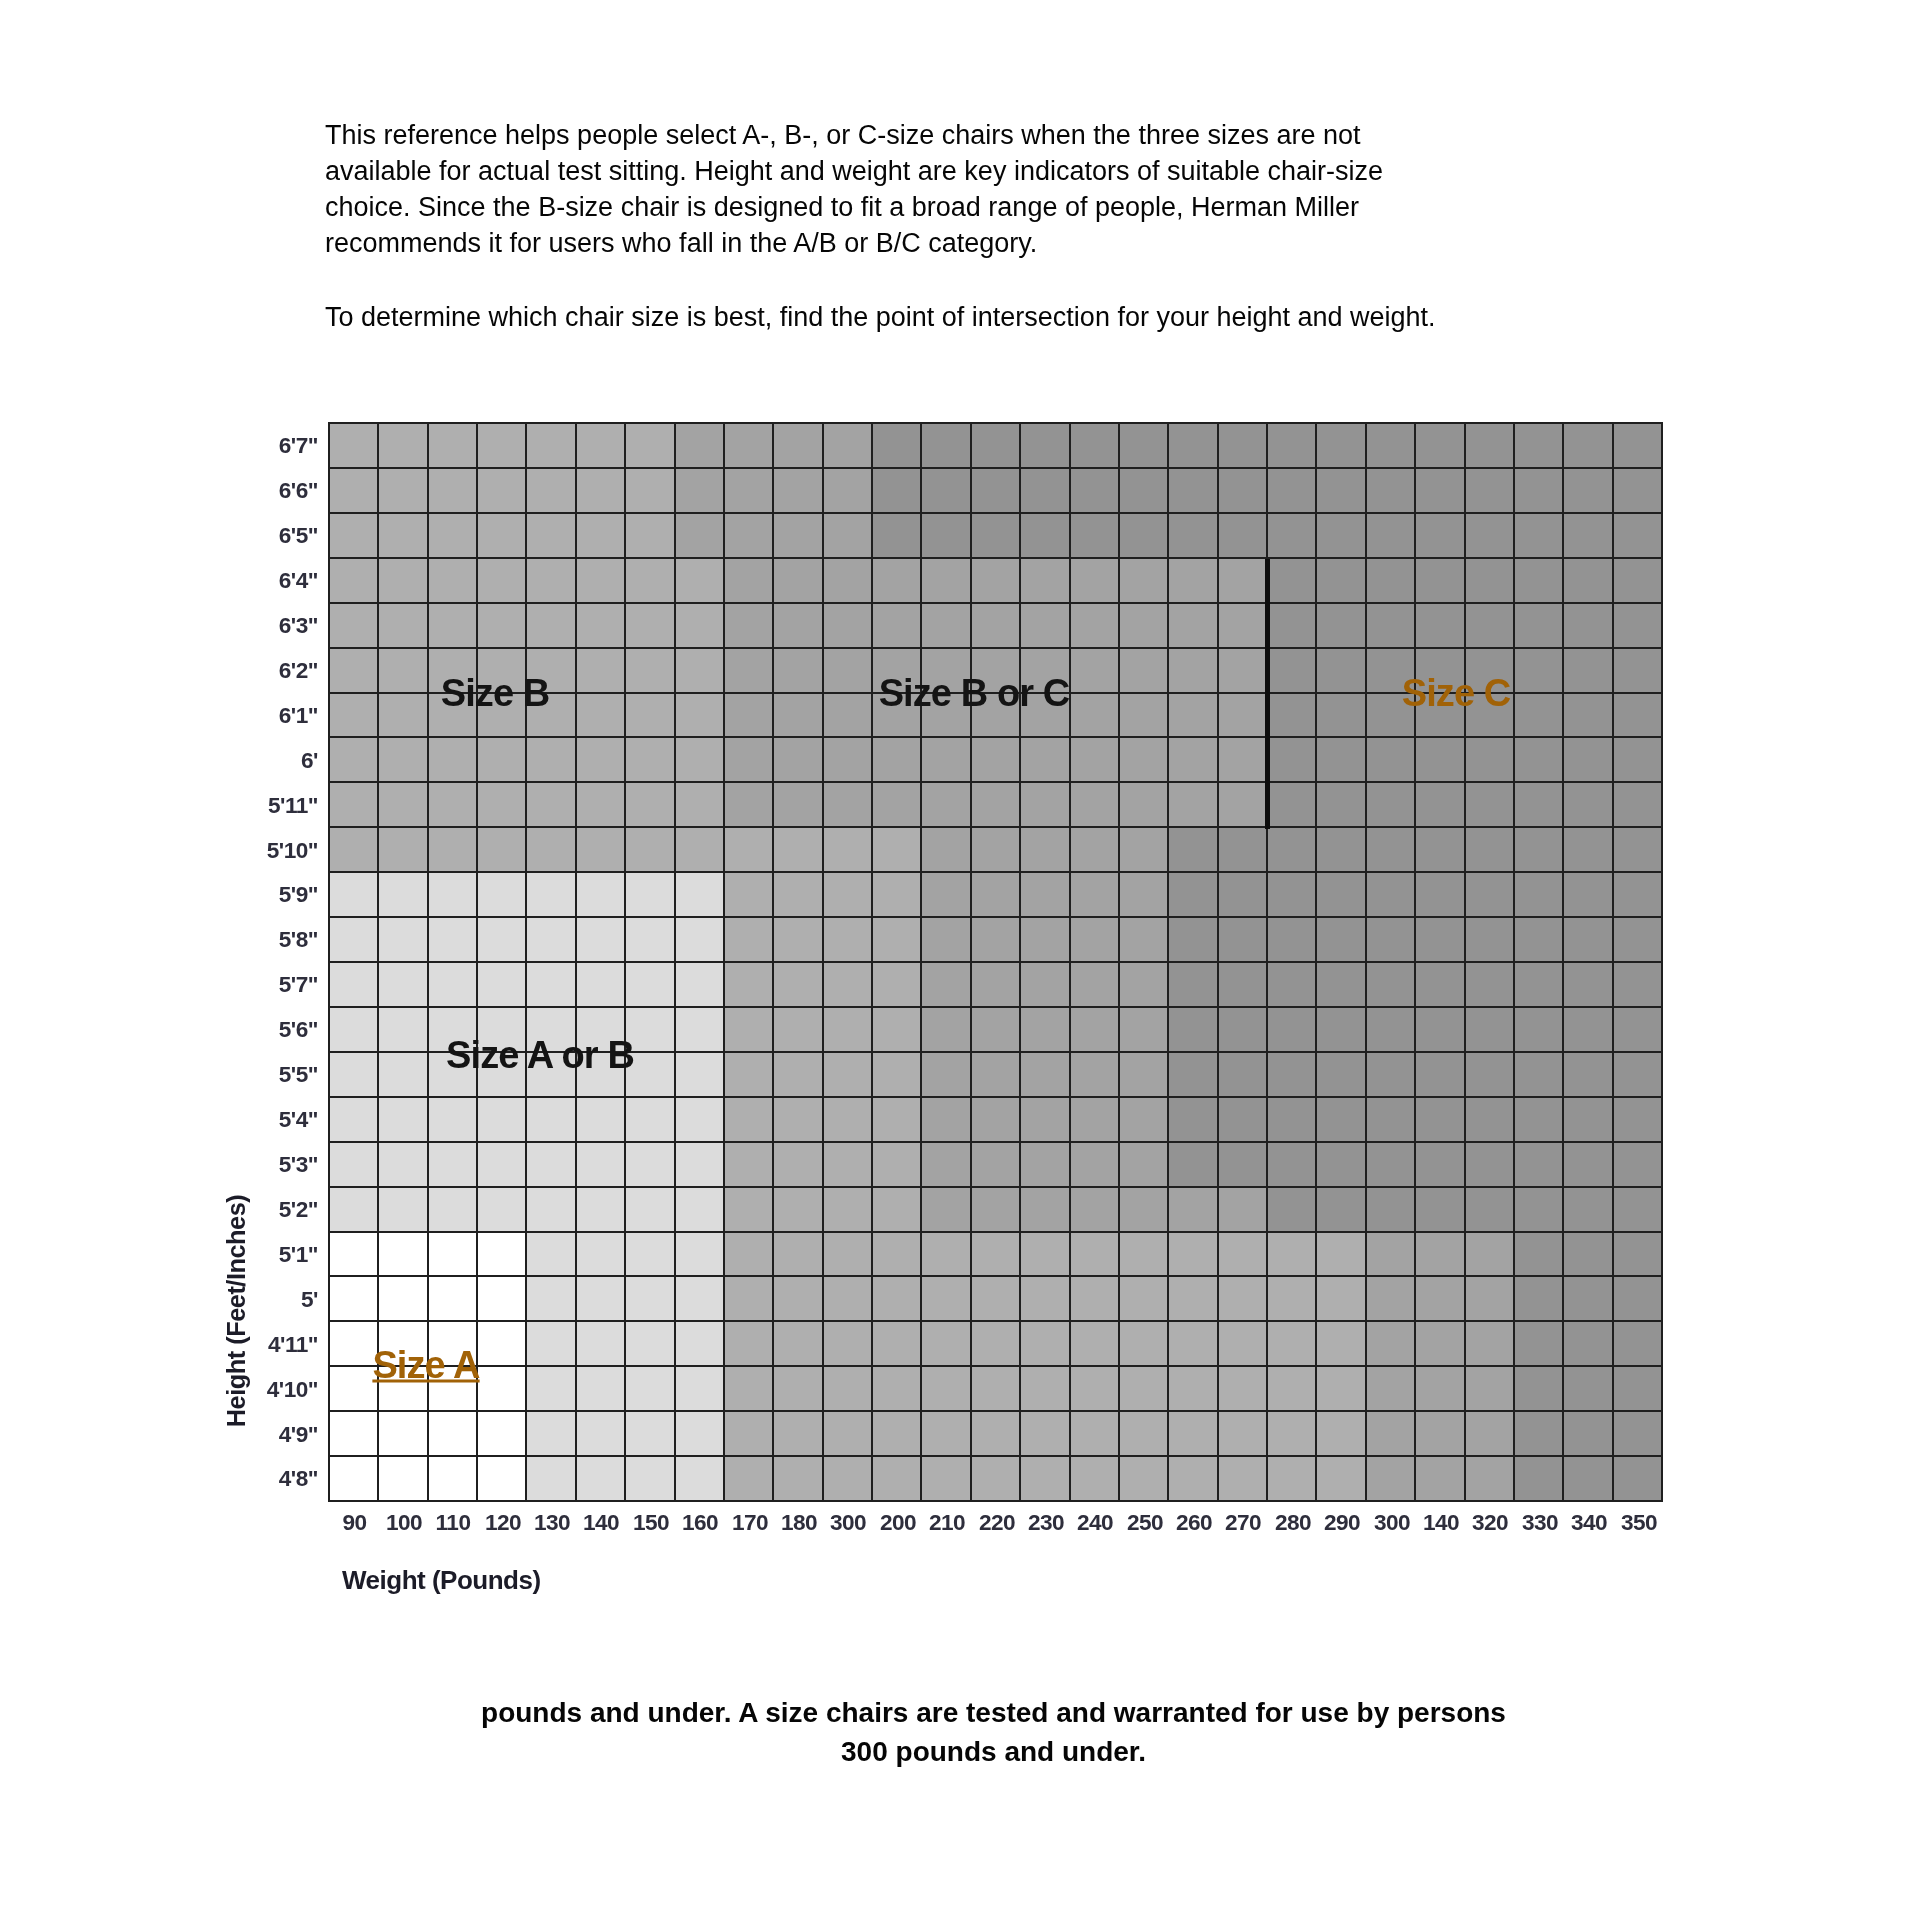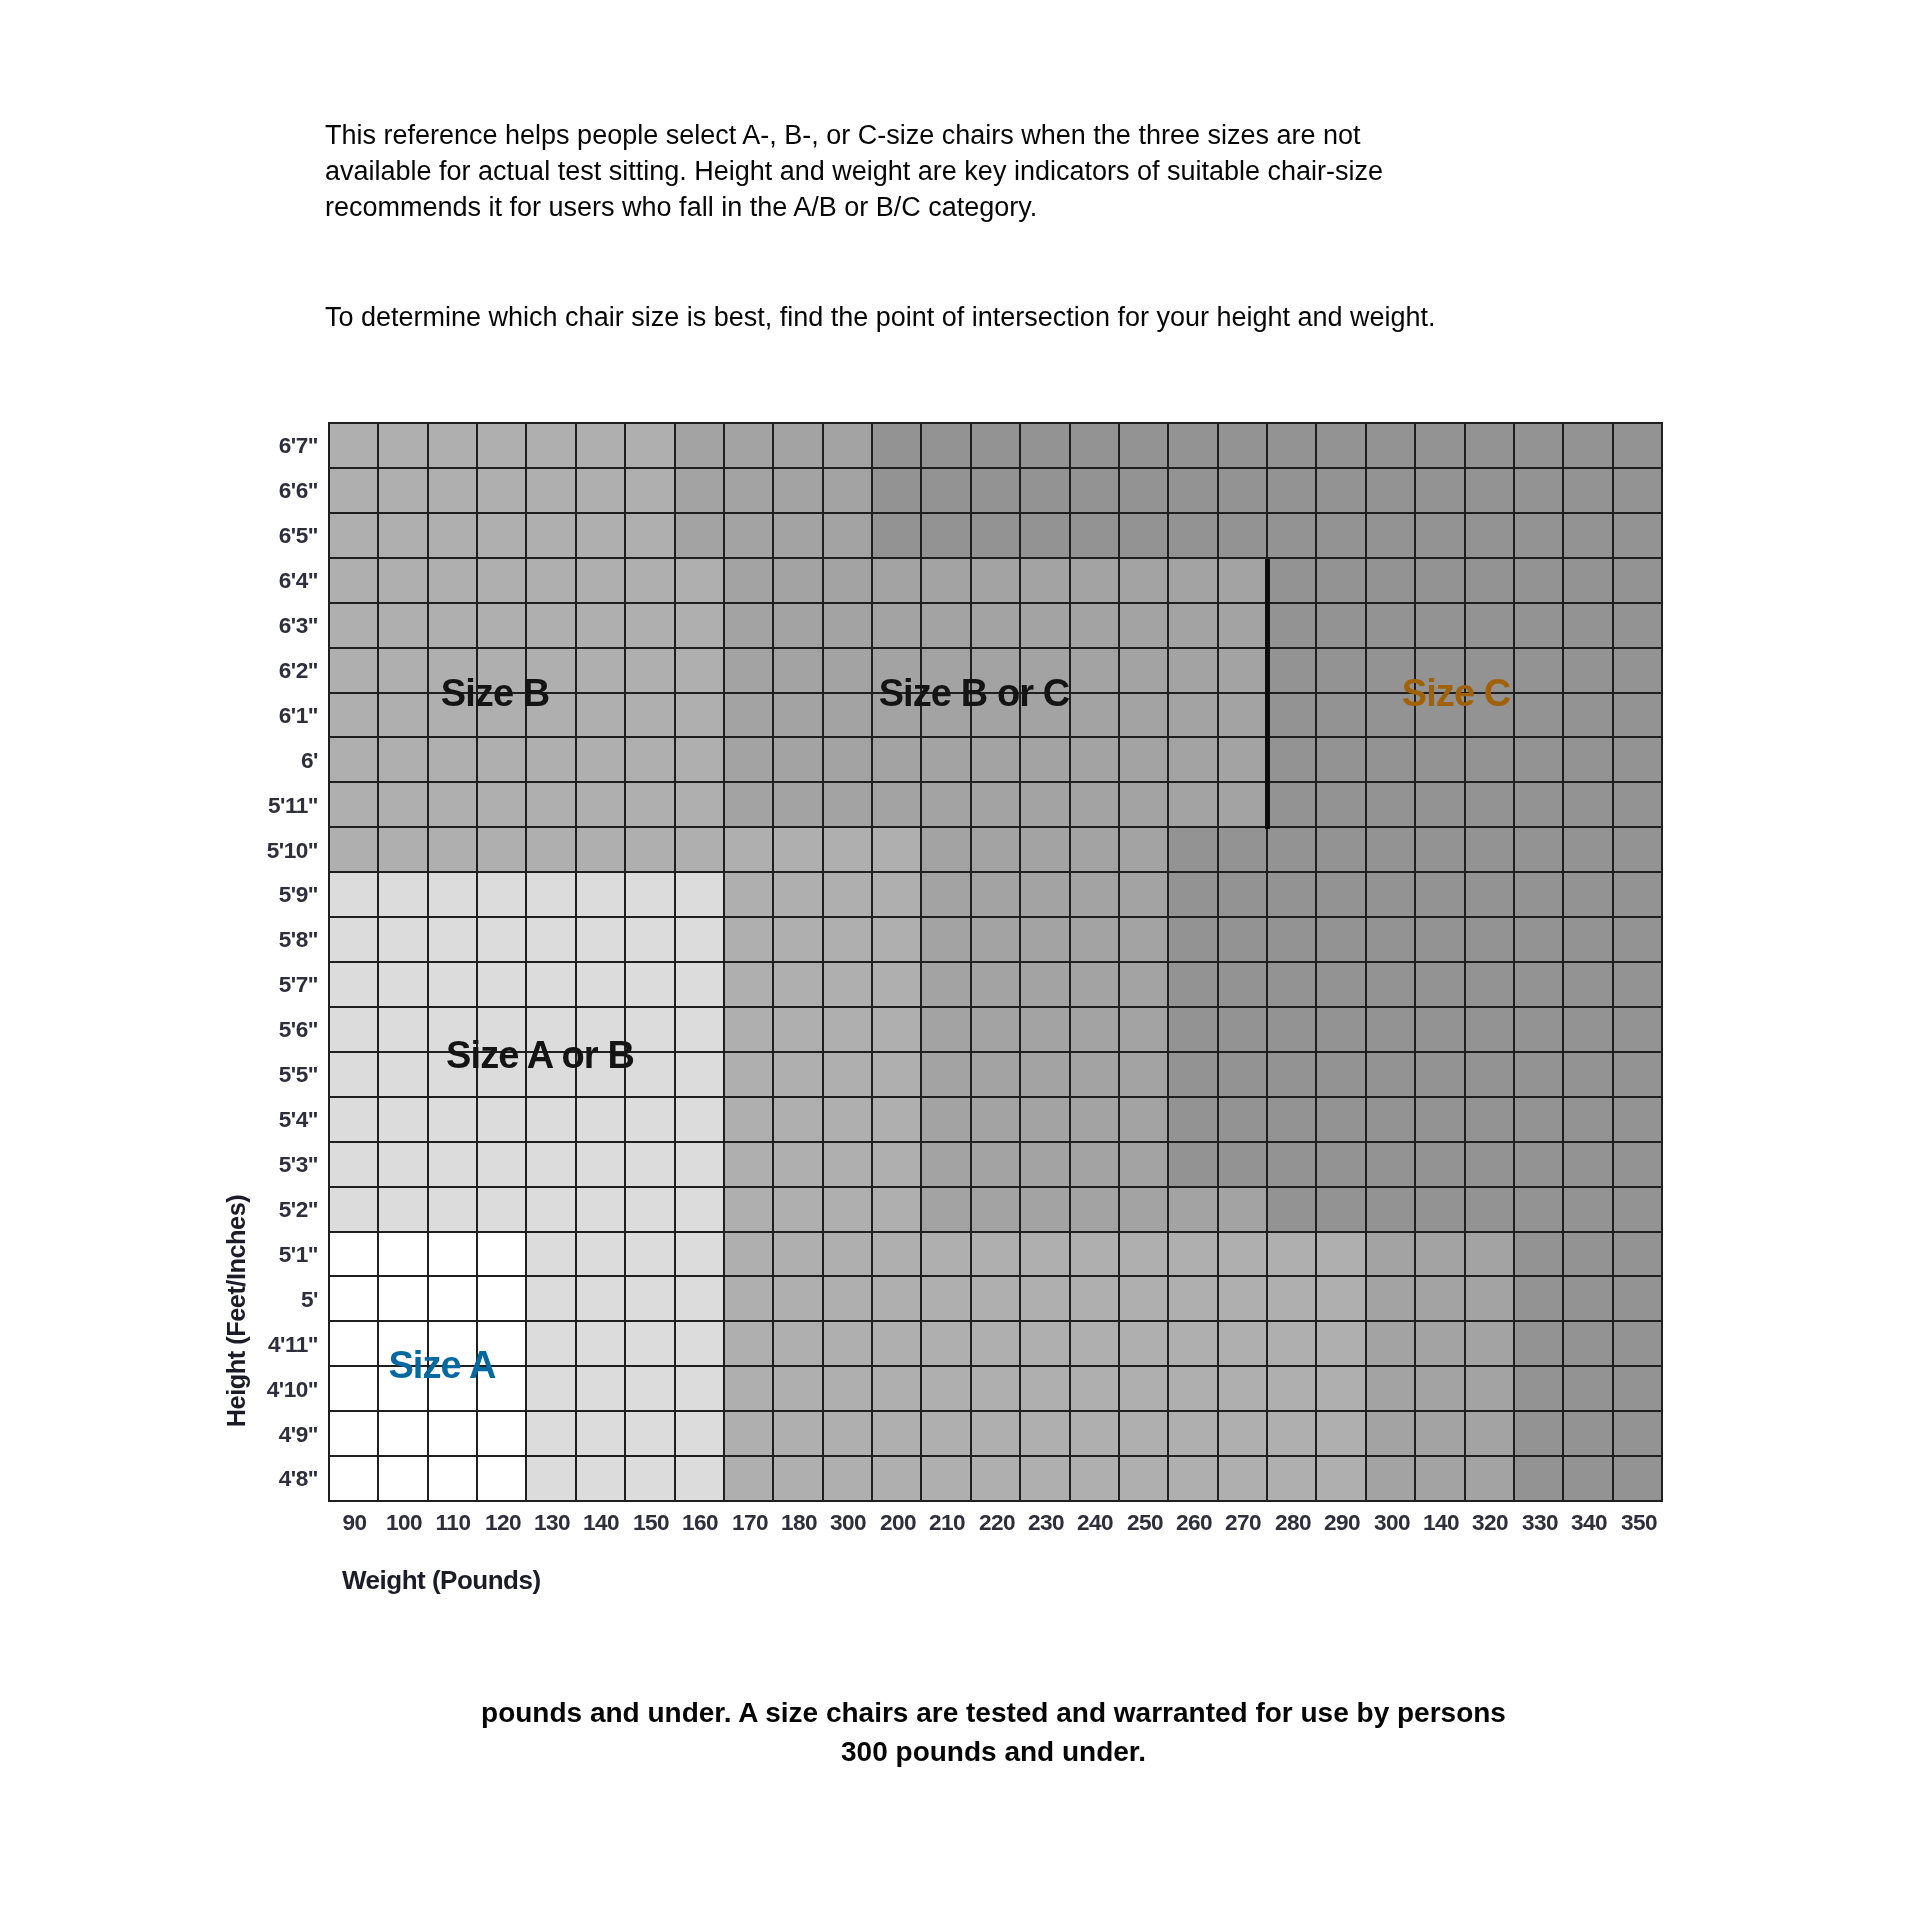--- a/index.html
+++ b/index.html
@@ -80,20 +80,21 @@
   }
 </style>
 </head>
 <body>
 
 <div class="page">
 
   <div class="intro">
     <div class="intro-line">This reference helps people select A-, B-, or C-size chairs when the three sizes are not</div>
     <div class="intro-line">available for actual test sitting. Height and weight are key indicators of suitable chair-size</div>
+    <div class="intro-line">choice. Since the B-size chair is designed to fit a broad range of people, Herman Miller</div>
     <div class="intro-line">recommends it for users who fall in the A/B or B/C category.</div>
   </div>
 
   <div class="intro2">
     <div class="intro-line">To determine which chair size is best, find the point of intersection for your height and weight.</div>
   </div>
 
   <div class="grid" id="grid">
       <div class="cell" style="background: rgb(175, 175, 175);"></div>
       <div class="cell" style="background: rgb(175, 175, 175);"></div>
@@ -744,21 +745,21 @@
       <div class="cell" style="background: rgb(147, 147, 147);"></div>
       <div class="cell" style="background: rgb(147, 147, 147);"></div>
     </div>
 
   <div class="overlay" id="overlay">
       <div class="divider" style="left: 937px; top: 137px; height: 270px; background: rgb(13, 13, 13);"></div>
       <div class="zone-label" style="left: 167px; top: 271px; color: rgb(20, 20, 20);">Size B</div>
       <div class="zone-label" style="left: 646px; top: 271px; color: rgb(20, 20, 20);">Size B or C</div>
       <div class="zone-label" style="left: 1128px; top: 271px; color: #a16207;">Size C</div>
       <div class="zone-label" style="left: 212px; top: 633px; color: rgb(20, 20, 20);">Size A or B</div>
-      <div class="zone-label" style="left: 114px; top: 943px; color: #0369a1;">Size A</div>
+      <div class="zone-label" style="left: 98px; top: 943px; color: #a16207; text-decoration: underline;">Size A</div>
     </div>
 
   <div class="ylabels" id="ylabels">
       <div class="ylabel" style="top: 10.2px;">6'7"</div>
       <div class="ylabel" style="top: 55px;">6'6"</div>
       <div class="ylabel" style="top: 100px;">6'5"</div>
       <div class="ylabel" style="top: 145px;">6'4"</div>
       <div class="ylabel" style="top: 190px;">6'3"</div>
       <div class="ylabel" style="top: 235px;">6'2"</div>
       <div class="ylabel" style="top: 280px;">6'1"</div>

